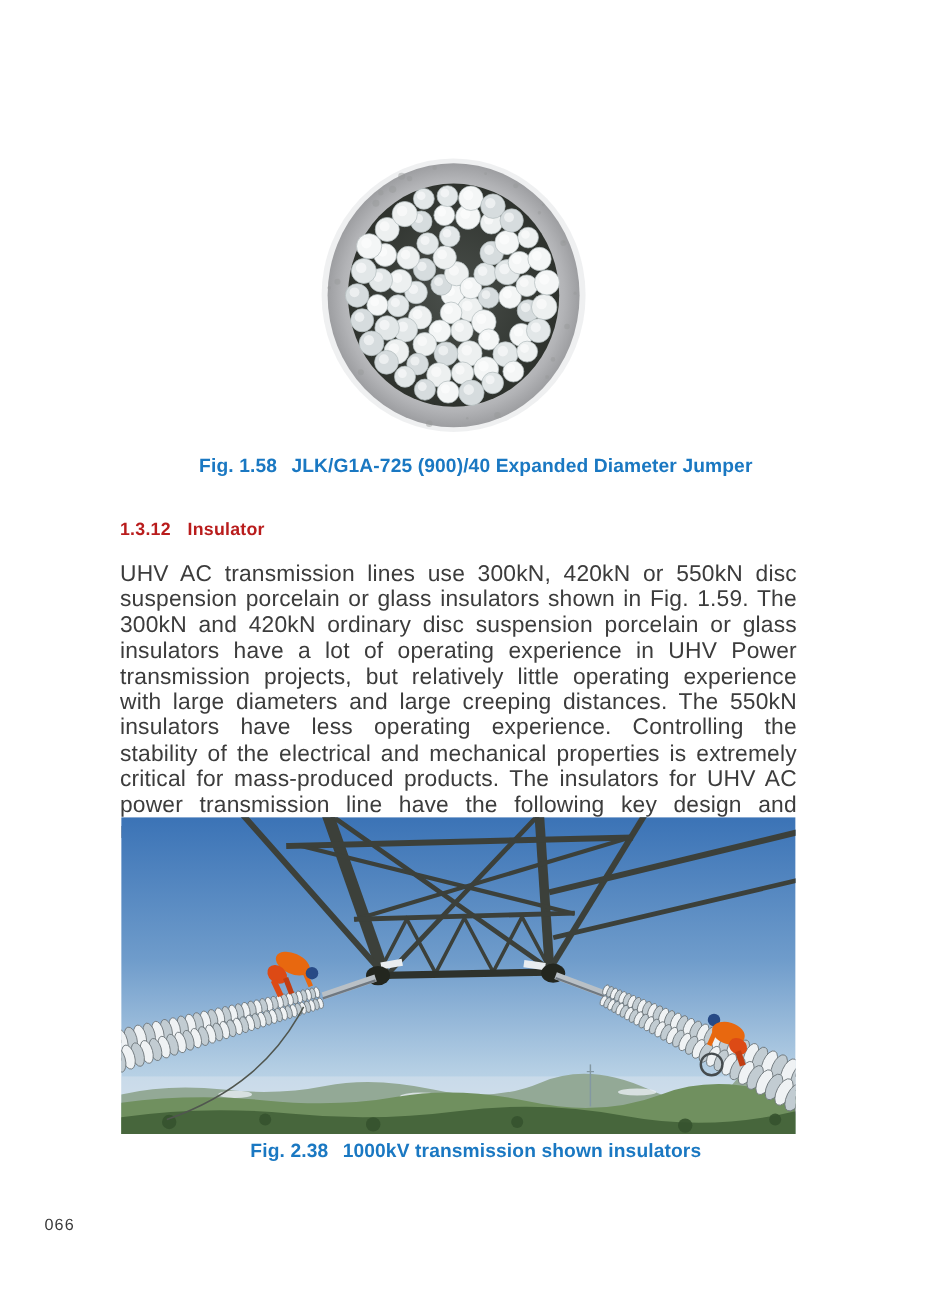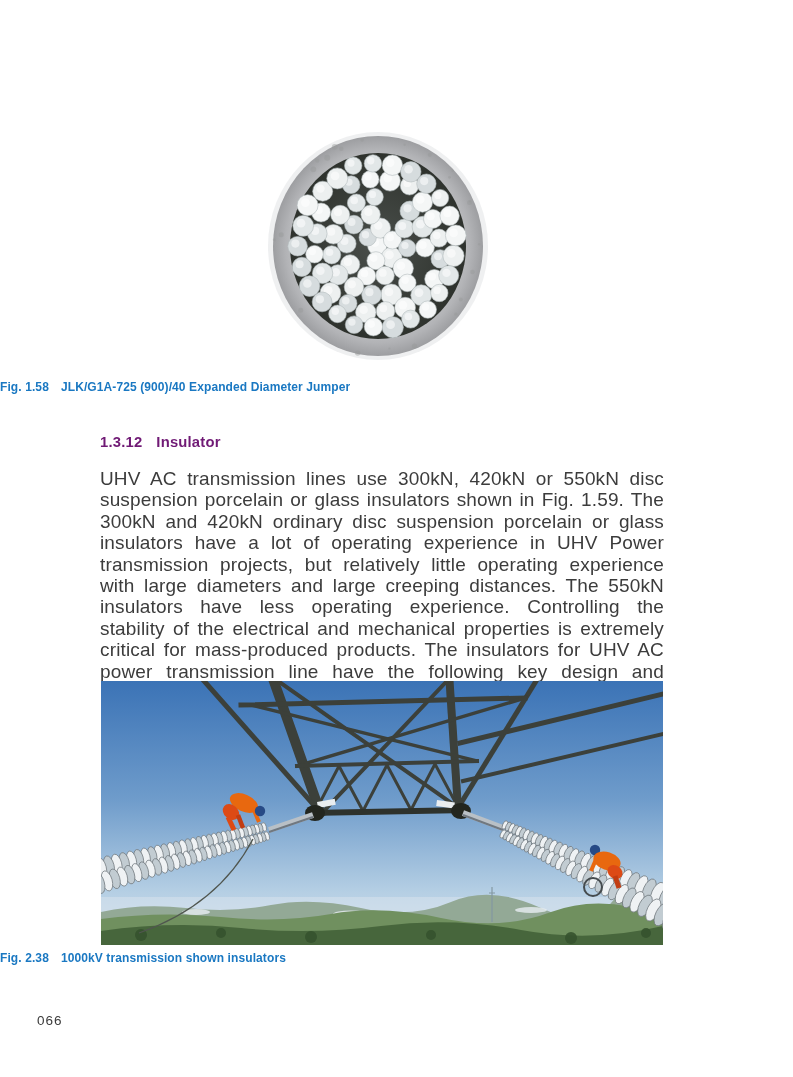--- a/index.html
+++ b/index.html
@@ -2,29 +2,29 @@
 <html style="--caption-blue: #1a78c2; --body-text: #3c3c3c; --sky-top: #3b73b6; --sky-horizon: #d3e2ee; --hill-green: #47663c; --worker-orange: #e8680f; --tower-steel: #3c403a;"><head>
 <meta charset="utf-8">
 <style>
   html,body{margin:0;padding:0;background:#ffffff;}
   body{width:793px;height:1077px;position:relative;font-family:"Liberation Sans",sans-serif;overflow:hidden;}
   .page{position:absolute;inset:0;background:#ffffff;}
 
   .fig-jumper-img{position:absolute;left:267px;top:131px;width:222px;height:230px;}
   .fig-jumper-img svg{width:100%;height:100%;display:block;}
 
-  .caption{position:absolute;left:0;width:793px;
-           font-weight:bold;font-size:12px;color:var(--caption-blue,#1a78c2);
+  .caption{position:absolute;left:0;width:793px;text-align:center;
+           font-weight:bold;font-size:16px;color:var(--caption-blue,#1a78c2);
            letter-spacing:.1px;}
   .caption-1{top:380px;}
   .caption-2{top:951px;}
   .cap-label{margin-right:12px;}
 
   .section-heading{position:absolute;left:100px;top:434px;margin:0;
-                   font-size:14.8px;font-weight:bold;color:#701a75;letter-spacing:.2px;}
+                   font-size:14.8px;font-weight:bold;color:#b91c1c;letter-spacing:.2px;}
   .section-number{margin-right:14px;}
 
   .body-paragraph{position:absolute;left:100px;top:468px;width:564px;margin:0;
                   font-size:19px;line-height:21.4px;color:var(--body-text,#3c3c3c);
                   text-align:justify;letter-spacing:.15px;word-spacing:1px;}
 
   .fig-insulators-img{position:absolute;left:101px;top:681px;width:562px;height:264px;}
   .fig-insulators-img svg{width:100%;height:100%;display:block;}
 
   .page-number{position:absolute;left:37px;top:1013px;font-size:13.5px;color:#3a3a3a;letter-spacing:1px;text-align:right;}

